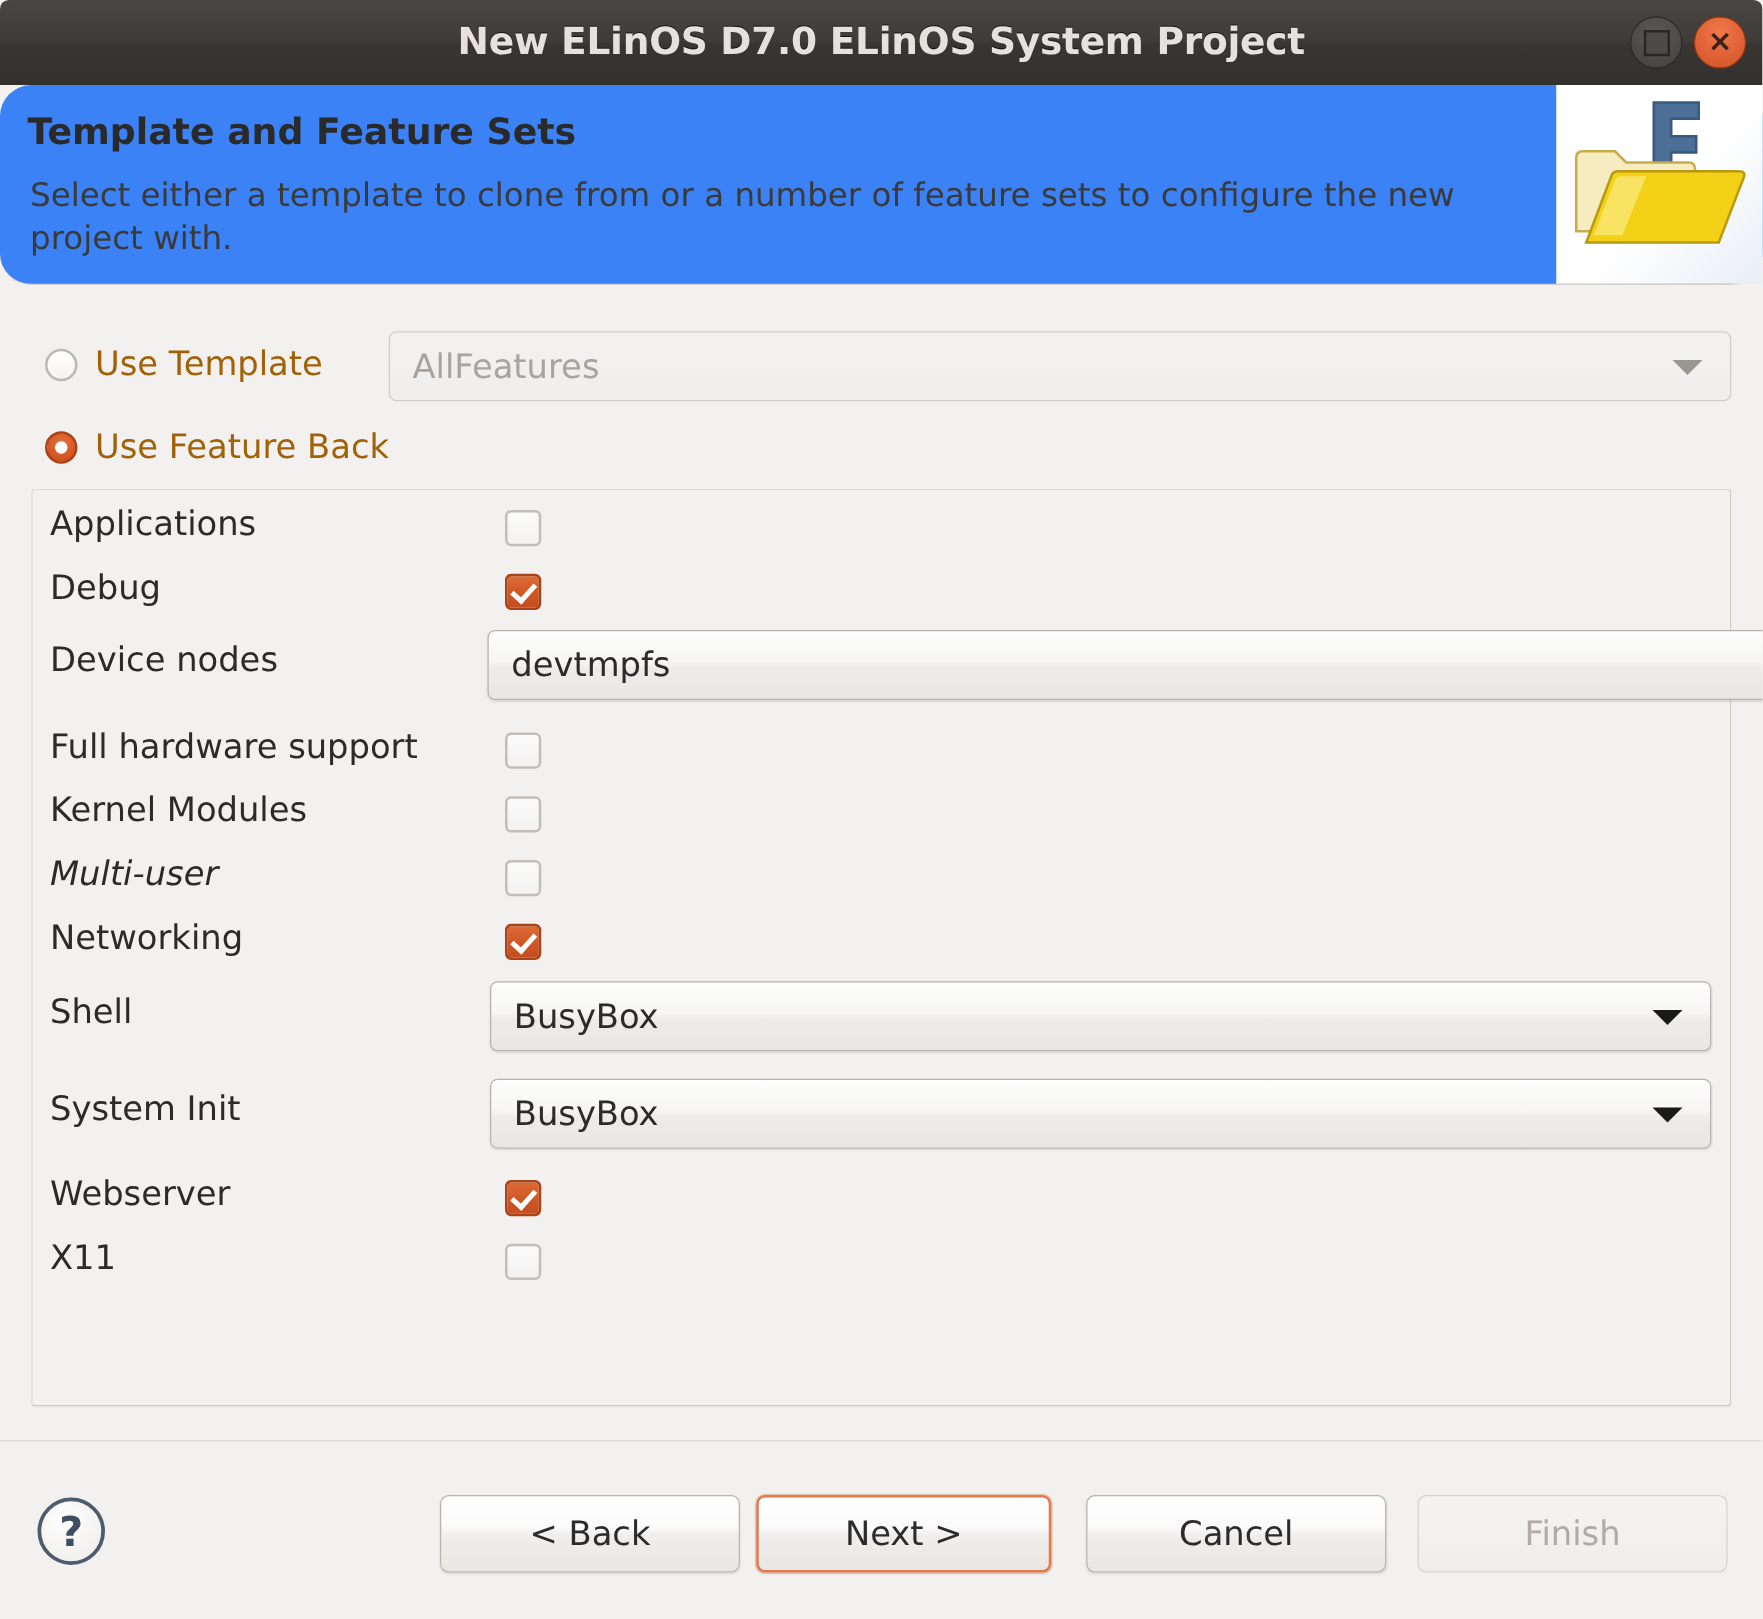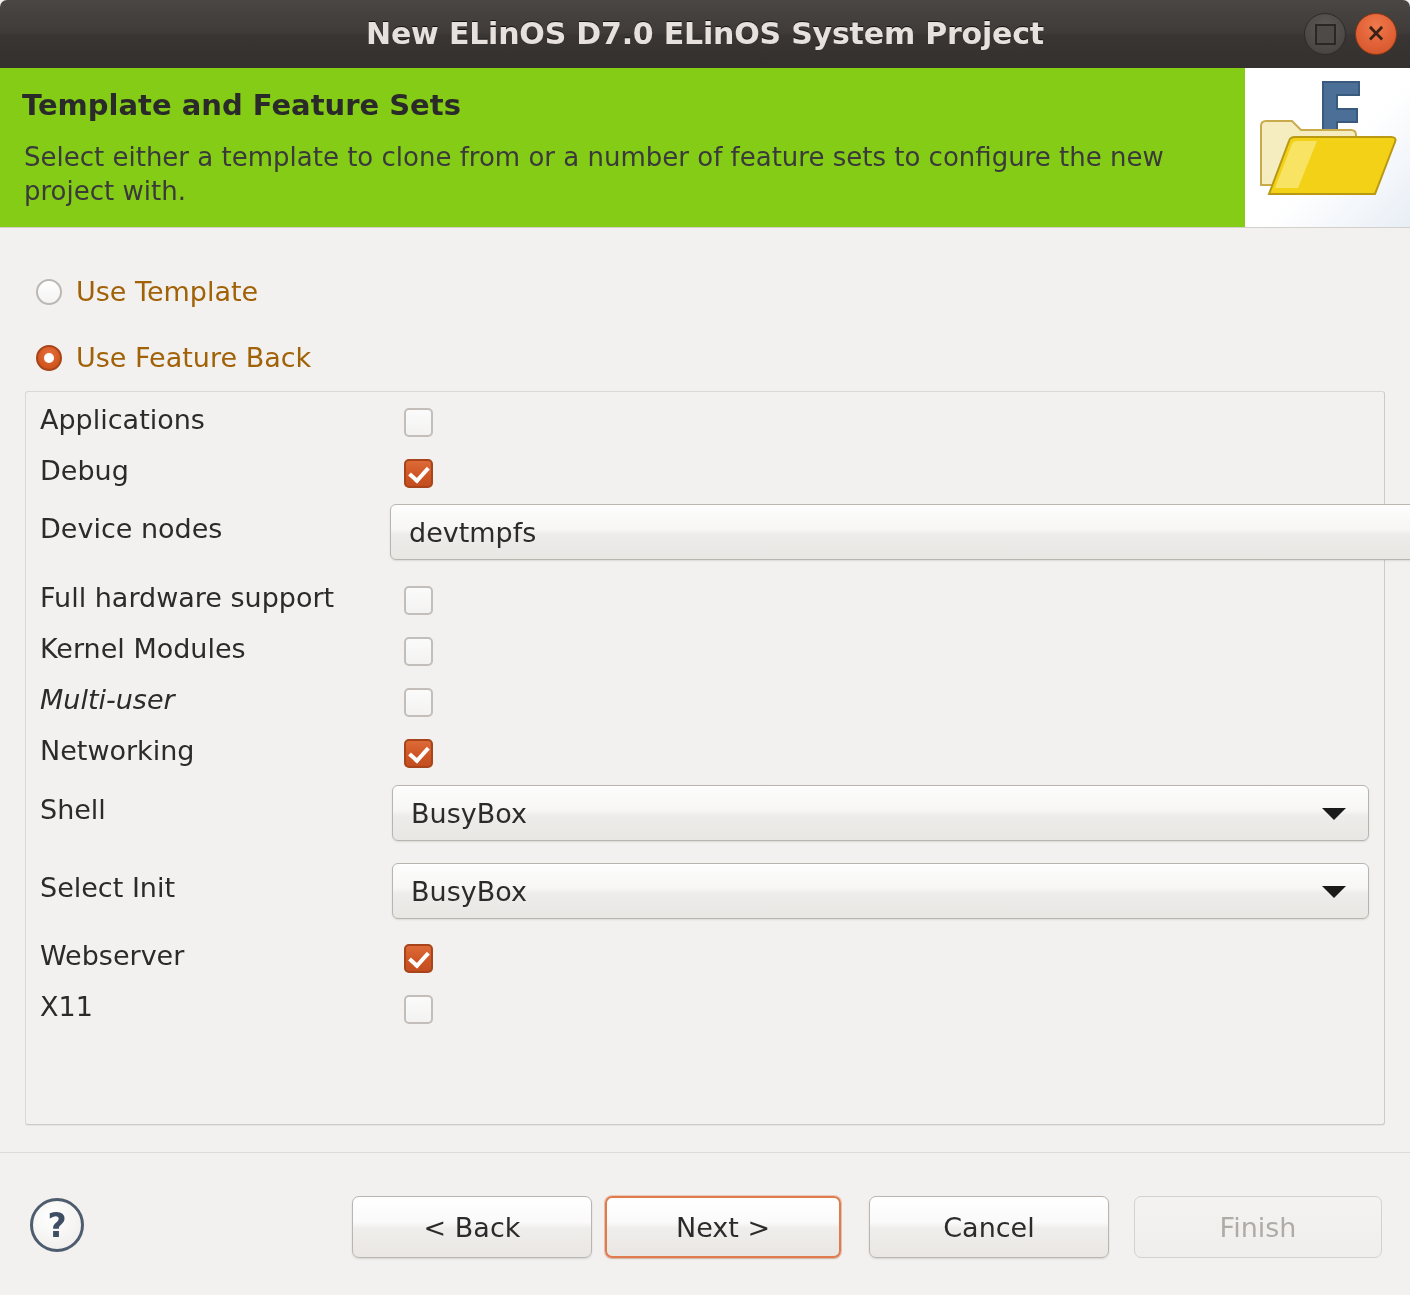--- a/index.html
+++ b/index.html
@@ -52,23 +52,24 @@
   }
   .win-btn.close .glyph {
     color: #3a2116; font-size: 24px; line-height: 1;
     font-weight: bold; margin-top: -2px;
   }
 
   
   .header {
     position: absolute; left: 0; top: 68px;
     width: 1410px; height: 160px;
-    background: #84cc16;
+    background: #3b82f6;
     border-bottom: 1px solid #d3cfca;
     box-sizing: border-box;
+    border-radius: 25px;
   }
   .header-title {
     position: absolute; left: 22px; top: 20px;
     font-size: 29px; font-weight: bold; color: #2a2a2a;
   }
   .header-desc {
     position: absolute; left: 24px; top: 72px; width: 1200px;
     font-size: 26px; color: #3a3a3a; line-height: 1.32;
   }
   .header-logo {
@@ -248,20 +249,24 @@
   </div>
 </div>
 
 <div class="body-area">
 
   <div class="radio-row" style="left:36px; top:47px;">
     <div class="radio" id="radio-template"></div>
     <div class="radio-label">Use Template</div>
   </div>
 
+  <div class="combo disabled" style="left:311px; top:36px; width:1074px; height:56px;">
+    <div class="combo-text">AllFeatures</div>
+    <div class="combo-arrow"></div>
+  </div>
 
   <div class="radio-row" style="left:36px; top:113px;">
     <div class="radio checked" id="radio-featuresets"></div>
     <div class="radio-label">Use Feature Back</div>
   </div>
 </div>
 
 <div class="feature-panel" id="feature-panel">
     <div class="feat-label" style="left: 14px; top: 12px;">Applications</div>
     <div class="checkbox" style="left: 378px; top: 16px;"></div>
@@ -278,21 +283,21 @@
     <div class="checkbox" style="left: 378px; top: 245px;"></div>
     <div class="feat-label" style="left: 14px; top: 292px; font-style: italic;">Multi-user</div>
     <div class="checkbox" style="left: 378px; top: 296px;"></div>
     <div class="feat-label" style="left: 14px; top: 343px;">Networking</div>
     <div class="checkbox checked" style="left: 378px; top: 347px;"></div>
     <div class="feat-label" style="left: 14px; top: 402px;">Shell</div>
     <div class="combo" style="left: 366px; top: 393px; width: 977px; height: 56px;">
       <div class="combo-text">BusyBox</div>
       <div class="combo-arrow"></div>
     </div>
-    <div class="feat-label" style="left: 14px; top: 480px;">Select Init</div>
+    <div class="feat-label" style="left: 14px; top: 480px;">System Init</div>
     <div class="combo" style="left: 366px; top: 471px; width: 977px; height: 56px;">
       <div class="combo-text">BusyBox</div>
       <div class="combo-arrow"></div>
     </div>
     <div class="feat-label" style="left: 14px; top: 548px;">Webserver</div>
     <div class="checkbox checked" style="left: 378px; top: 552px;"></div>
     <div class="feat-label" style="left: 14px; top: 599px;">X11</div>
     <div class="checkbox" style="left: 378px; top: 603px;"></div>
   </div>
 

